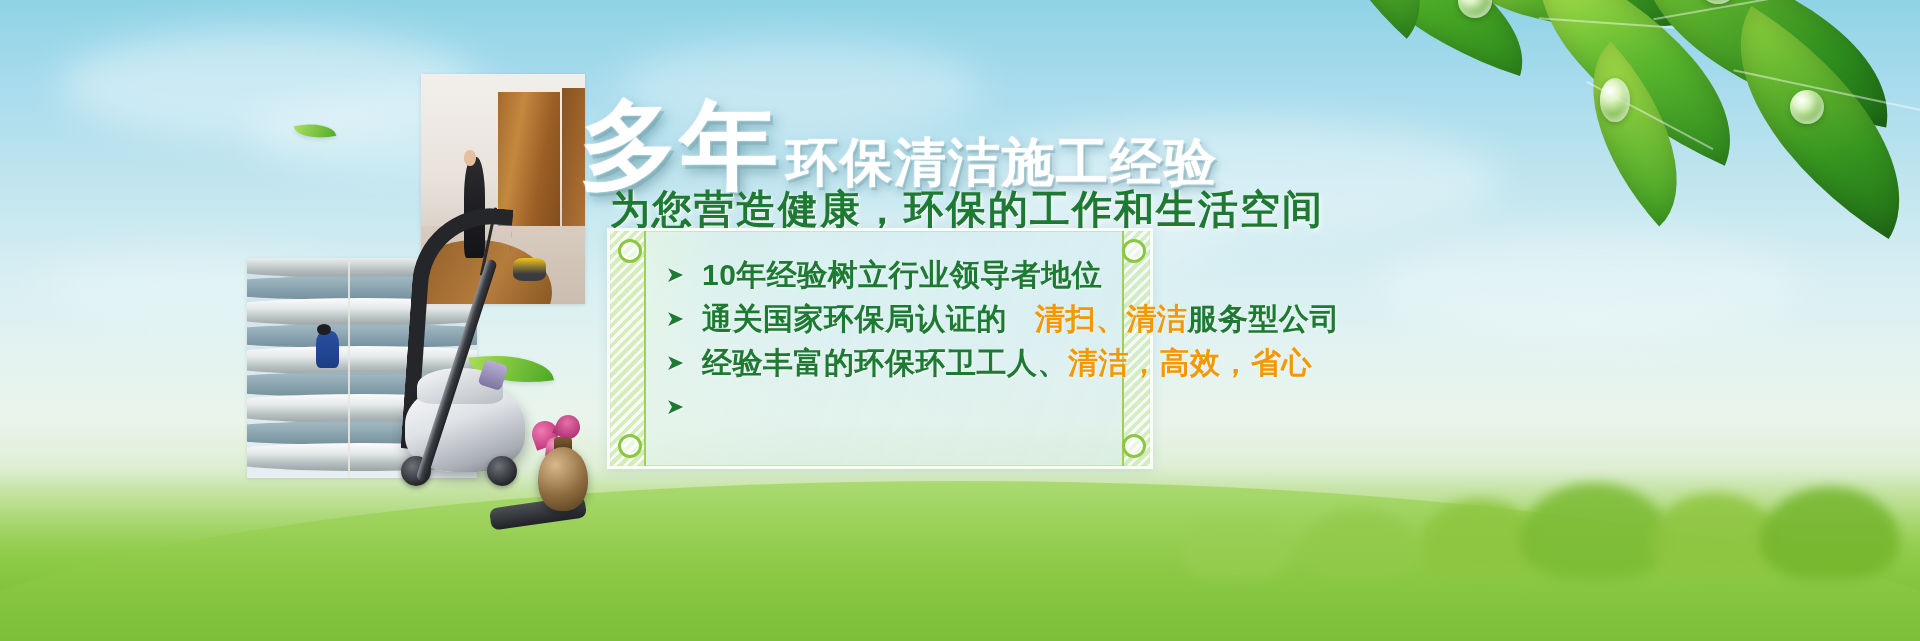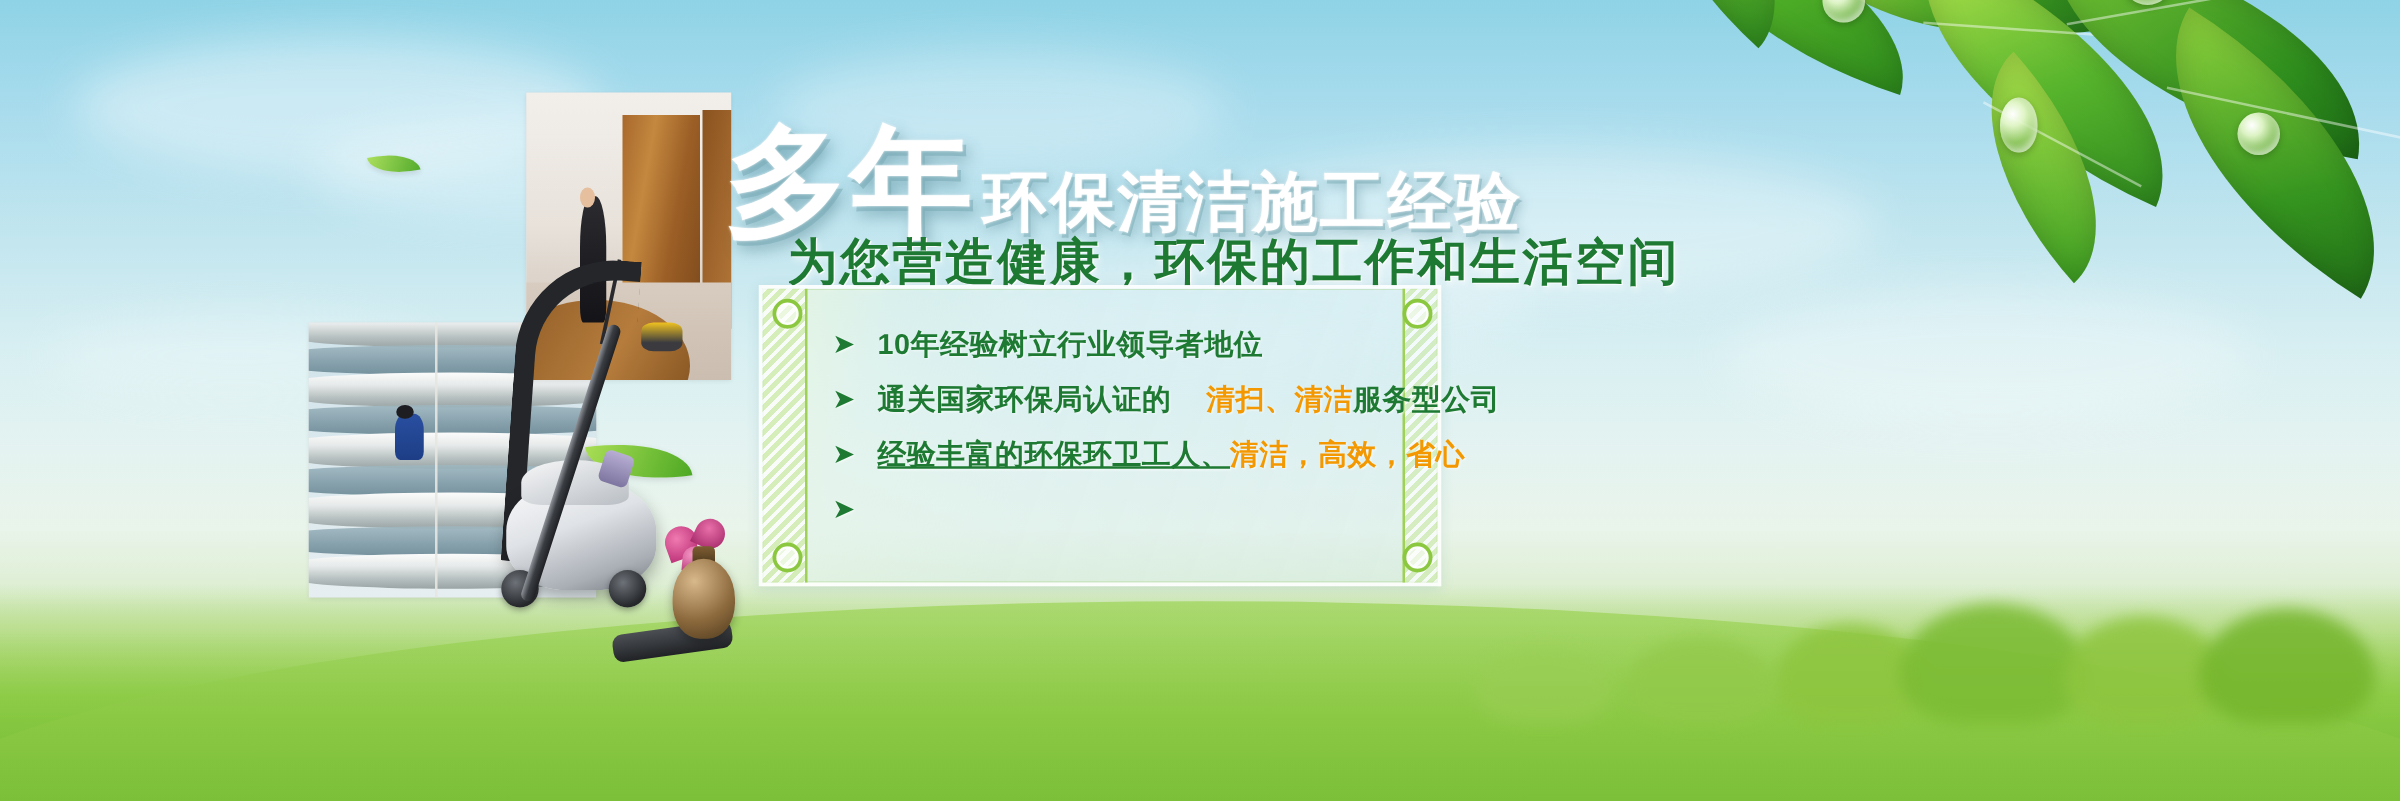--- a/index.html
+++ b/index.html
@@ -142,21 +142,21 @@
     text-shadow:0 0 2px rgba(255,255,255,.9), 3px 4px 0 rgba(120,170,180,.55), 5px 7px 12px rgba(60,110,125,.45);
   }
   .hl-small{
     font-size:52px;font-weight:700;letter-spacing:2px;color:#ffffff;
     line-height:1;display:inline-block;vertical-align:bottom;margin-left:6px;padding-bottom:6px;
     text-shadow:0 0 2px rgba(255,255,255,.9), 2px 3px 0 rgba(120,170,180,.5), 3px 5px 9px rgba(60,110,125,.4);
   }
 
   
   .subtitle{
-    position:absolute;left:630px;top:182px;
+    position:absolute;left:610px;top:182px;
     font-size:40px;font-weight:700;letter-spacing:2px;color:#1e7a32;
     text-shadow:1px 1px 0 rgba(255,255,255,.85), 2px 3px 5px rgba(255,255,255,.55);
     white-space:nowrap;
   }
 
   
   .panel{
     position:absolute;left:607px;top:228px;width:540px;height:235px;
     background:linear-gradient(110deg,rgba(236,248,222,.82) 0%,rgba(226,244,235,.55) 18%,rgba(214,238,240,.34) 42%,rgba(206,234,240,.30) 100%);
     border:3px solid rgba(255,255,255,.85);
@@ -182,21 +182,21 @@
   .cd-tr{right:4px;top:8px;}
   .cd-br{right:4px;bottom:8px;}
 
   .bullets{position:absolute;left:52px;top:22px;right:20px;}
   .bullet{display:flex;align-items:center;height:44px;white-space:nowrap;}
   .bullet-arrow{
     width:26px;flex:0 0 26px;margin-right:14px;
     color:#1e7a32;font-size:22px;line-height:1;text-align:center;
     text-shadow:1px 1px 2px rgba(255,255,255,.7);
   }
-  .bullet-text{font-size:23px;font-weight:700;letter-spacing:.5px;color:#1e7a32;
+  .bullet-text{font-size:30px;font-weight:700;letter-spacing:.5px;color:#1e7a32;
     text-shadow:1px 1px 2px rgba(255,255,255,.65);}
 </style>
 </head>
 <body>
 
 <div class="banner">
 
   <div class="cloud c1"></div>
   <div class="cloud c2"></div>
   <div class="cloud c3"></div>
@@ -301,21 +301,21 @@
         <div class="bullet">
           <span class="bullet-arrow">➤</span>
           <span class="bullet-text"><span style="color: rgb(30, 122, 50);">10年经验树立行业领导者地位</span></span>
         </div>
         <div class="bullet">
           <span class="bullet-arrow">➤</span>
           <span class="bullet-text"><span style="color: rgb(30, 122, 50); margin-top: 17px;">通关国家环保局认证的</span><span style="color: rgb(243, 152, 0); margin-left: 28px;">清扫、清洁</span><span style="color: rgb(30, 122, 50); text-align: center;">服务型公司</span></span>
         </div>
         <div class="bullet">
           <span class="bullet-arrow">➤</span>
-          <span class="bullet-text"><span style="color: rgb(30, 122, 50); text-decoration: underline;">经验丰富的环保环卫工人、</span><span style="color: rgb(243, 152, 0);">清洁，高效，省心</span></span>
+          <span class="bullet-text"><span style="color: rgb(30, 122, 50);">经验丰富的环保环卫工人、</span><span style="color: rgb(243, 152, 0);">清洁，高效，省心</span></span>
         </div>
         <div class="bullet">
           <span class="bullet-arrow">➤</span>
         </div>
       </div>
   </div>
 
 </div>
 
 </body></html>

